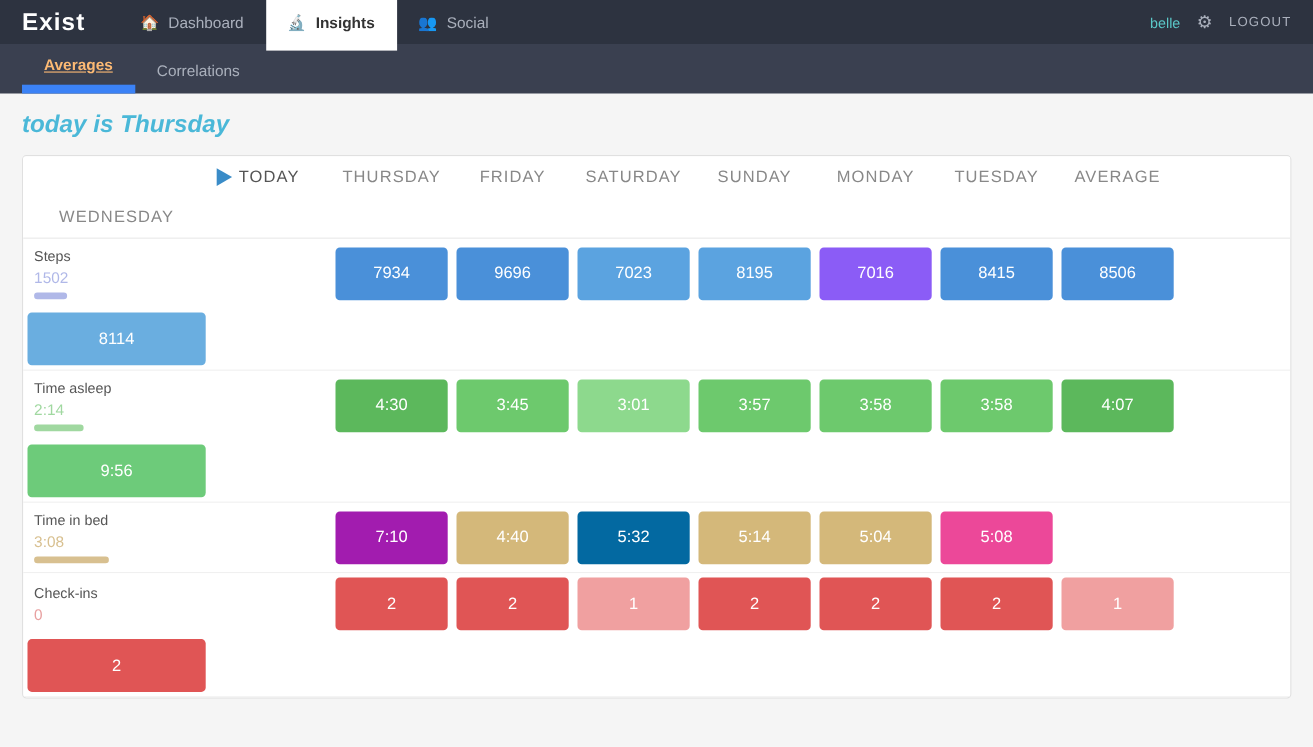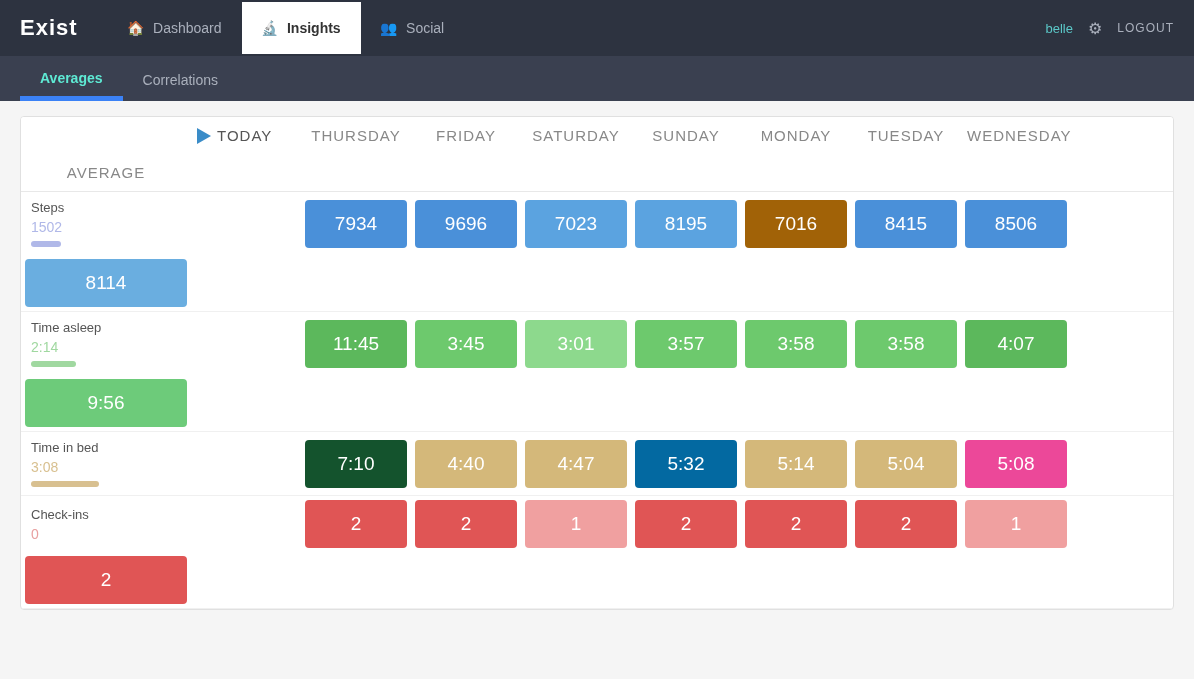--- a/index.html
+++ b/index.html
@@ -3,21 +3,21 @@
   <meta charset="utf-8">
   <style>
     * { box-sizing: border-box; margin: 0; padding: 0; }
     body { font-family: 'Helvetica Neue', Arial, sans-serif; background: #f5f5f5; font-size: 13px; }
 
     
     nav {
       background: #2d3340;
       display: flex;
       align-items: center;
-      height: 56px;
+      height: 40px;
       padding: 0 20px;
       text-align: center;
     }
     .nav-logo {
       color: #fff;
       font-size: 22px;
       font-weight: bold;
       margin-right: 30px;
       letter-spacing: 1px;
     }
@@ -63,23 +63,24 @@
       padding: 0 20px;
     }
     .tab {
       padding: 10px 20px;
       color: #aab0bc;
       cursor: pointer;
       font-size: 14px;
       border-bottom: 3px solid transparent;
     }
     .tab.active {
-      color: #5eead4;
+      color: #fdba74;
       font-weight: bold;
-      border-bottom: 5px solid #3b82f6;
+      border-bottom: 8px solid #3b82f6;
+      text-decoration: underline;
     }
 
     
     .content {
       padding: 15px 20px;
     }
     .today-label {
       color: #4ab8d8;
       font-size: 22px;
       font-weight: bold;
@@ -161,21 +162,21 @@
       height: 100%;
     }
     .cell-inner {
       width: 100%;
       height: 48px;
       border-radius: 4px;
       display: flex;
       align-items: center;
       justify-content: center;
       color: #fff;
-      font-size: 19px;
+      font-size: 15px;
       font-weight: 500;
     }
     .cell-empty {
       width: 100%;
       height: 48px;
     }
   </style>
 </head>
 <body>
 
@@ -205,37 +206,38 @@
 <div class="tabs">
   <div class="tab active">
     <span>Averages</span>
   </div>
   <div class="tab">
     <span>Correlations</span>
   </div>
 </div>
 
 <div class="content">
+  <div class="today-label">today is Thursday</div>
 
   <div class="insights-table">
 
     <div class="table-header">
       <div class="th"></div>
       <div class="th today-col">
         <span class="arrow-icon"></span>
         <span>TODAY</span>
       </div>
       <div class="th">THURSDAY</div>
       <div class="th">FRIDAY</div>
       <div class="th">SATURDAY</div>
       <div class="th">SUNDAY</div>
       <div class="th">MONDAY</div>
       <div class="th">TUESDAY</div>
+      <div class="th">AVERAGE</div>
       <div class="th">WEDNESDAY</div>
-      <div class="th">AVERAGE</div>
     </div>
 
     <div id="table-body">
         <div class="table-row">
           <div class="row-label">
             <span>Steps</span>
             <span class="today-val" style="color: rgb(176, 184, 232);">1502</span>
             <div class="today-bar" style="background: rgb(176, 184, 232); width: 20%;"></div>
           </div>
           <div class="cell">
@@ -247,21 +249,21 @@
           <div class="cell">
             <div class="cell-inner" style="background: rgb(74, 144, 217);">9696</div>
           </div>
           <div class="cell">
             <div class="cell-inner" style="background: rgb(91, 163, 224);">7023</div>
           </div>
           <div class="cell">
             <div class="cell-inner" style="background: rgb(91, 163, 224);">8195</div>
           </div>
           <div class="cell">
-            <div class="cell-inner" style="background: #a16207;">7016</div>
+            <div class="cell-inner" style="background: #8b5cf6;">7016</div>
           </div>
           <div class="cell">
             <div class="cell-inner" style="background: rgb(74, 144, 217);">8415</div>
           </div>
           <div class="cell">
             <div class="cell-inner" style="background: rgb(74, 144, 217);">8506</div>
           </div>
           <div class="cell">
             <div class="cell-inner" style="background: rgb(106, 174, 224);">8114</div>
           </div>
@@ -269,21 +271,21 @@
         <div class="table-row">
           <div class="row-label">
             <span>Time asleep</span>
             <span class="today-val" style="color: rgb(160, 216, 160);">2:14</span>
             <div class="today-bar" style="background: rgb(160, 216, 160); width: 30%;"></div>
           </div>
           <div class="cell">
             <div class="cell-empty"></div>
           </div>
           <div class="cell">
-            <div class="cell-inner" style="background: rgb(92, 184, 92);">11:45</div>
+            <div class="cell-inner" style="background: rgb(92, 184, 92);">4:30</div>
           </div>
           <div class="cell">
             <div class="cell-inner" style="background: rgb(109, 201, 109);">3:45</div>
           </div>
           <div class="cell">
             <div class="cell-inner" style="background: rgb(141, 217, 141);">3:01</div>
           </div>
           <div class="cell">
             <div class="cell-inner" style="background: rgb(109, 201, 109);">3:57</div>
           </div>
@@ -303,27 +305,24 @@
         <div class="table-row">
           <div class="row-label">
             <span>Time in bed</span>
             <span class="today-val" style="color: rgb(216, 192, 144);">3:08</span>
             <div class="today-bar" style="background: rgb(216, 192, 144); width: 45%;"></div>
           </div>
           <div class="cell">
             <div class="cell-empty"></div>
           </div>
           <div class="cell">
-            <div class="cell-inner" style="background: #14532d;">7:10</div>
+            <div class="cell-inner" style="background: #a21caf;">7:10</div>
           </div>
           <div class="cell">
             <div class="cell-inner" style="background: rgb(212, 184, 122);">4:40</div>
-          </div>
-          <div class="cell">
-            <div class="cell-inner" style="background: rgb(212, 184, 122);">4:47</div>
           </div>
           <div class="cell">
             <div class="cell-inner" style="background: #0369a1;">5:32</div>
           </div>
           <div class="cell">
             <div class="cell-inner" style="background: rgb(212, 184, 122);">5:14</div>
           </div>
           <div class="cell">
             <div class="cell-inner" style="background: rgb(212, 184, 122);">5:04</div>
           </div>

